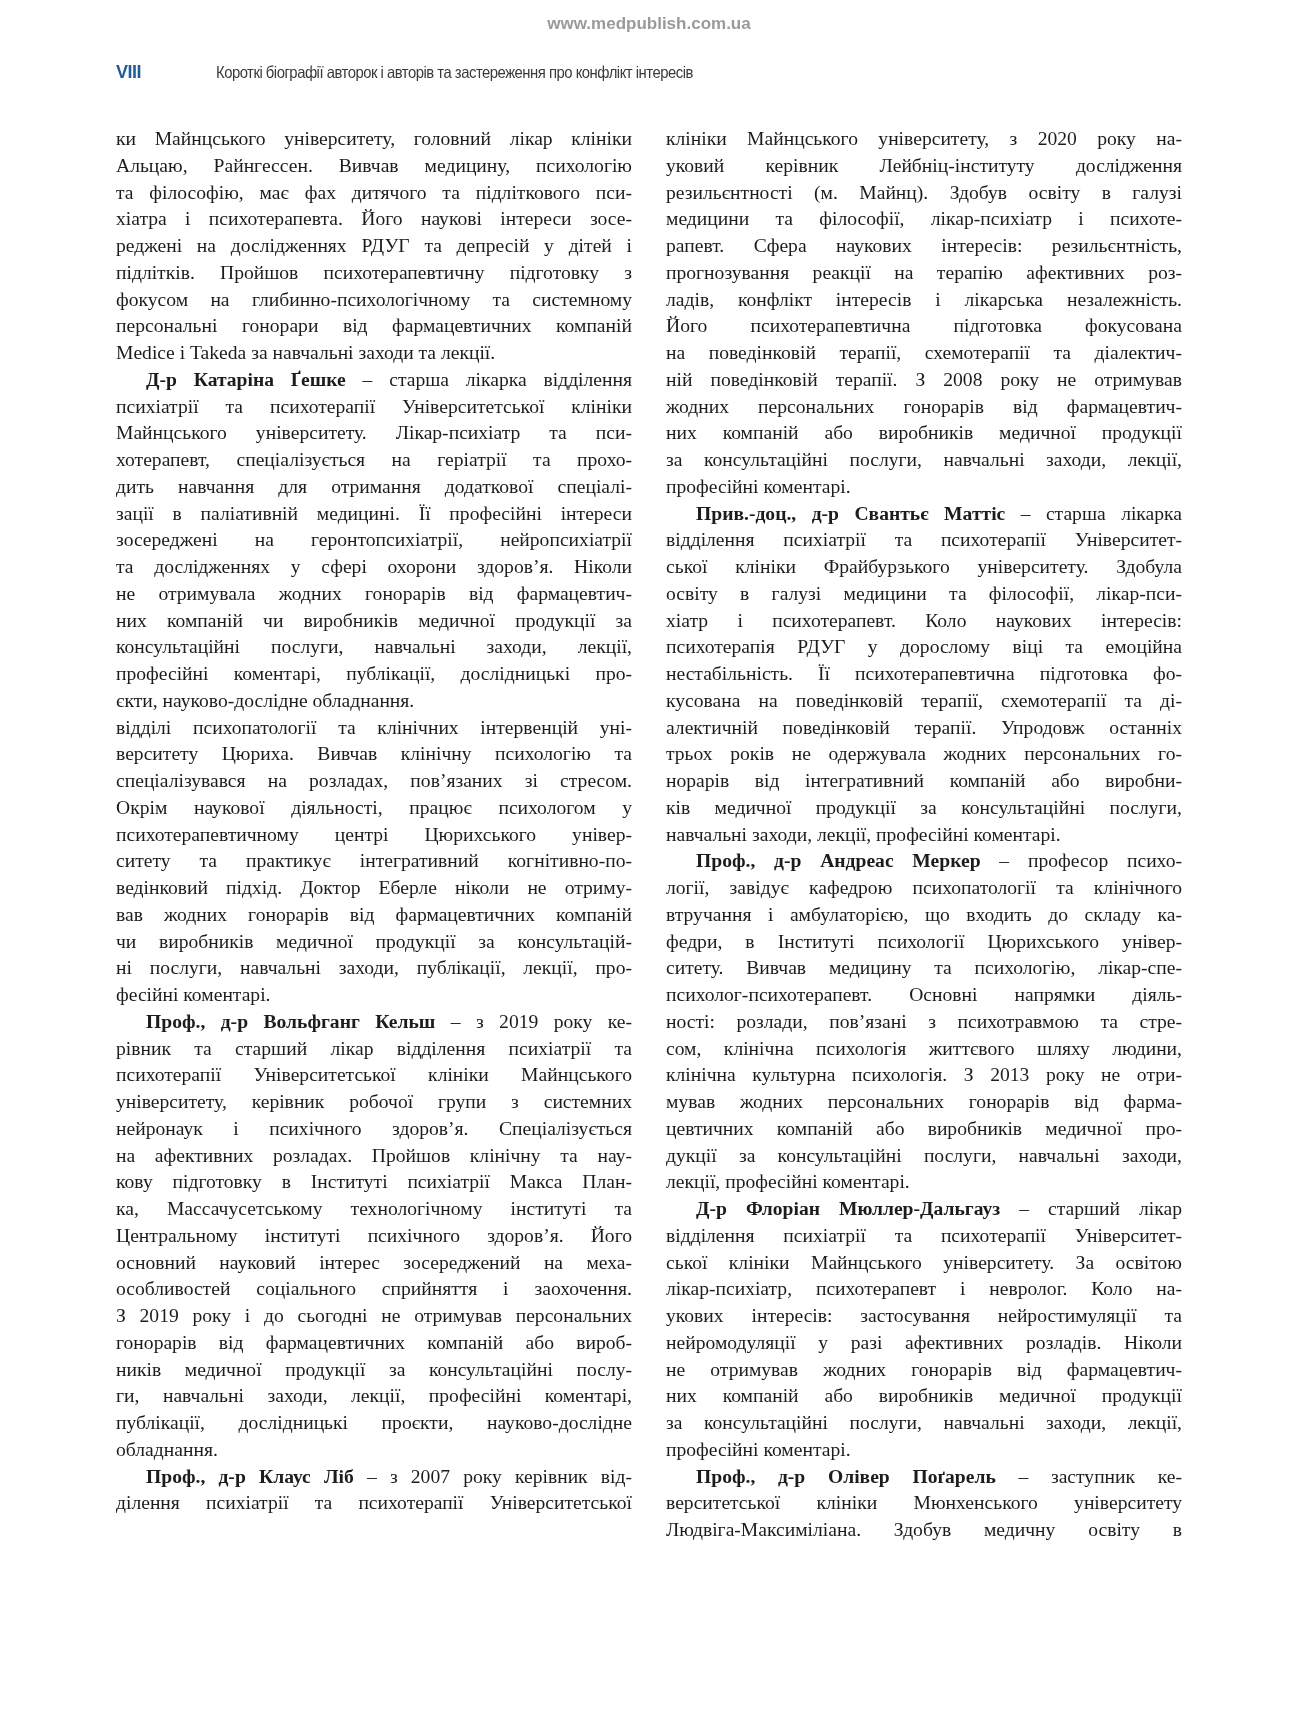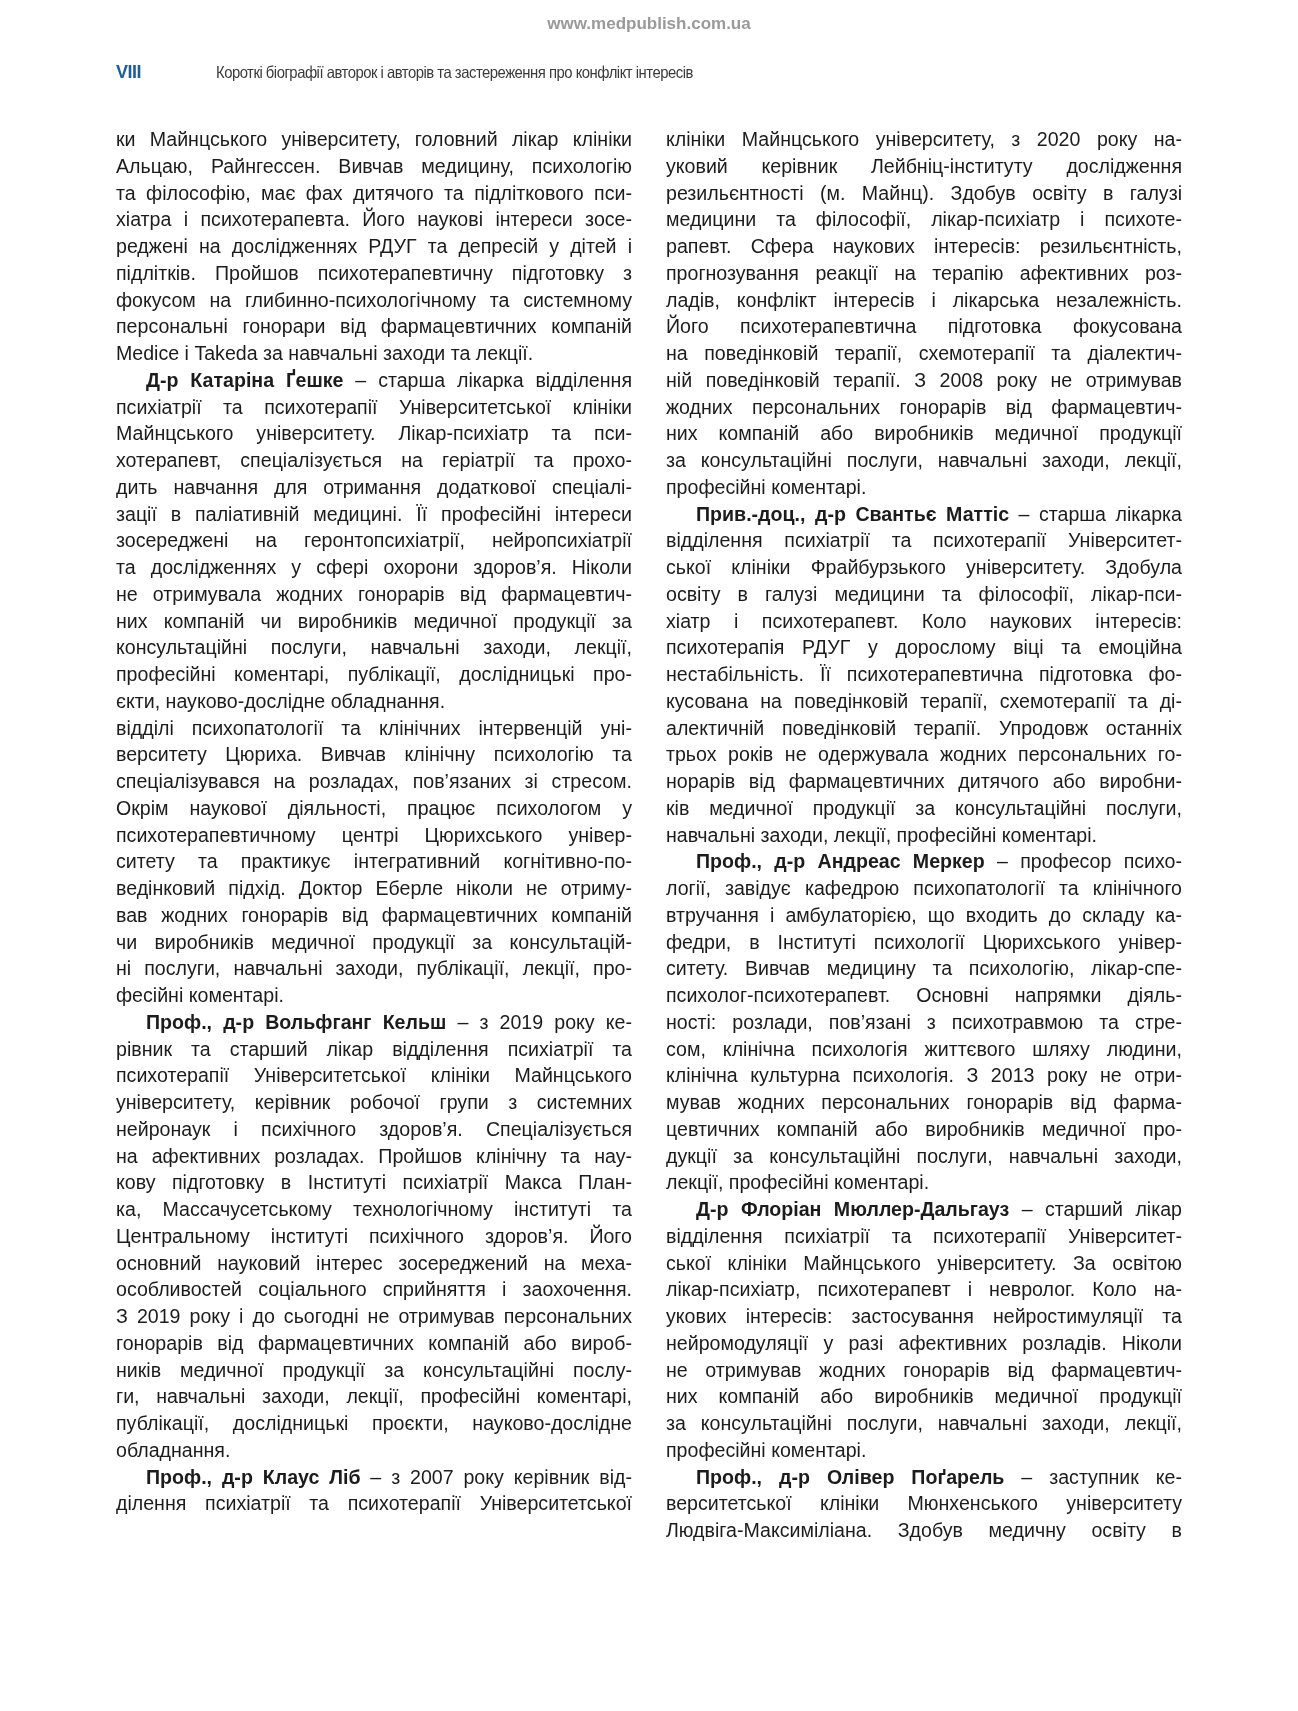--- a/index.html
+++ b/index.html
@@ -17,21 +17,21 @@
     position: absolute; left: 0; top: 0; font-weight: bold; font-size: 18px;
     color: #1f5d99; letter-spacing: -0.5px;
   }
   .running-title {
     position: absolute; left: 100px; top: 1px; font-size: 16.5px; color: #3a3a3a;
     letter-spacing: -0.55px; transform: scaleX(0.9); transform-origin: left top;
     white-space: nowrap;
   }
   .column {
     position: absolute; top: 126px; width: 516px;
-    font-family: Liberation Sans, sans-serif; font-size: 19.6px; color: #1c1c1c;
+    font-family: Liberation Serif, serif; font-size: 19.6px; color: #1c1c1c;
   }
   .col-left { left: 116px; }
   .col-right { left: 666px; }
   .line {
     display: block; height: 26.75px; line-height: 26.75px; white-space: nowrap;
     text-align: justify; text-align-last: justify; overflow: visible;
   }
   .line.last { text-align-last: left; }
   .line.indent { padding-left: 30px; }
   .name { font-weight: bold; }
@@ -123,21 +123,21 @@
     <div class="line indent"><span class="name">Прив.-доц., д-р Свантьє Маттіс</span><span> – старша лікарка</span></div>
     <div class="line"><span>відділення психіатрії та психотерапії Університет-</span></div>
     <div class="line"><span>ської клініки Фрайбурзького університету. Здобула</span></div>
     <div class="line"><span>освіту в галузі медицини та філософії, лікар-пси-</span></div>
     <div class="line"><span>хіатр і психотерапевт. Коло наукових інтересів:</span></div>
     <div class="line"><span>психотерапія РДУГ у дорослому віці та емоційна</span></div>
     <div class="line"><span>нестабільність. Її психотерапевтична підготовка фо-</span></div>
     <div class="line"><span>кусована на поведінковій терапії, схемотерапії та ді-</span></div>
     <div class="line"><span>алектичній поведінковій терапії. Упродовж останніх</span></div>
     <div class="line"><span>трьох років не одержувала жодних персональних го-</span></div>
-    <div class="line"><span>норарів від фармацевтичних дитячого або виробни-</span></div>
+    <div class="line"><span>норарів від інтегративний компаній або виробни-</span></div>
     <div class="line"><span>ків медичної продукції за консультаційні послуги,</span></div>
     <div class="line last"><span>навчальні заходи, лекції, професійні коментарі.</span></div>
     <div class="line indent"><span class="name">Проф., д-р Андреас Меркер</span><span> – професор психо-</span></div>
     <div class="line"><span>логії, завідує кафедрою психопатології та клінічного</span></div>
     <div class="line"><span>втручання і амбулаторією, що входить до складу ка-</span></div>
     <div class="line"><span>федри, в Інституті психології Цюрихського універ-</span></div>
     <div class="line"><span>ситету. Вивчав медицину та психологію, лікар-спе-</span></div>
     <div class="line"><span>психолог-психотерапевт. Основні напрямки діяль-</span></div>
     <div class="line"><span>ності: розлади, пов’язані з психотравмою та стре-</span></div>
     <div class="line"><span>сом, клінічна психологія життєвого шляху людини,</span></div>

